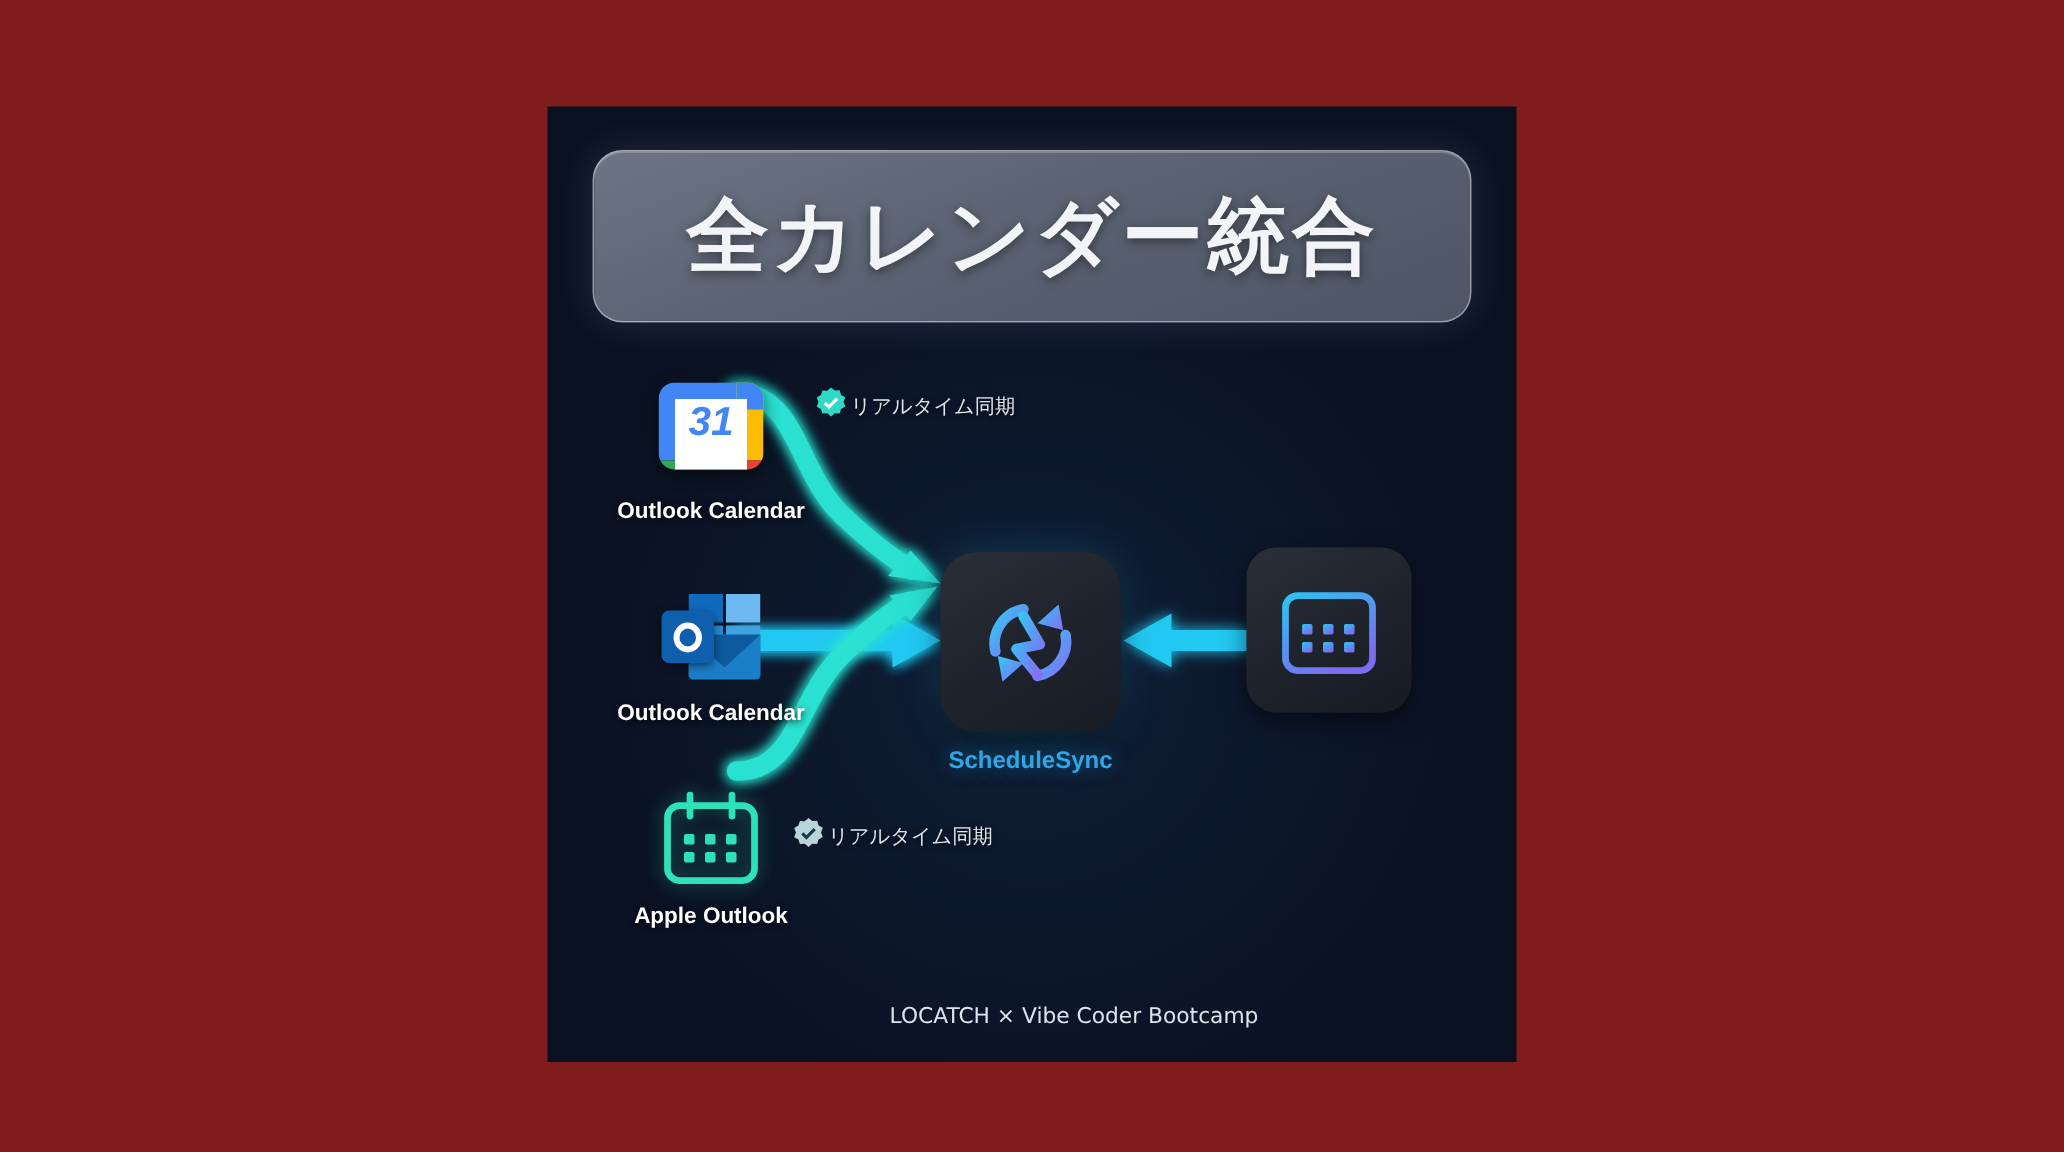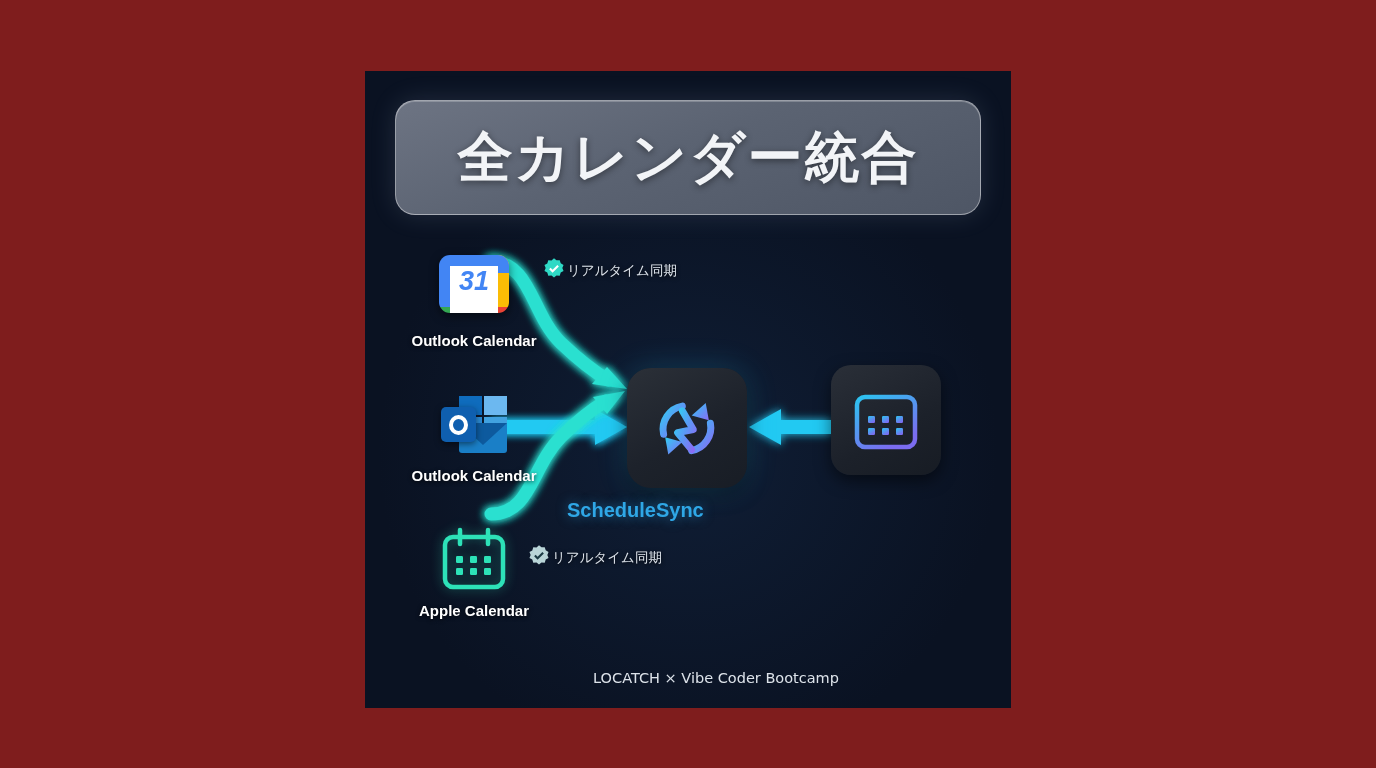--- a/index.html
+++ b/index.html
@@ -87,22 +87,22 @@
 
   
   #hub{
     position:absolute; left:262px; top:297px; width:120px; height:120px;
     border-radius:24px;
     background:linear-gradient(150deg,#2b3038 0%,#1d222b 55%,#181d25 100%);
     box-shadow:0 0 30px rgba(45,200,255,.22), 0 6px 18px rgba(0,0,0,.55);
     display:flex; align-items:center; justify-content:center;
   }
   #hubLabel{
-    position:absolute; left:202px; top:428px; width:240px; text-align:left;
-    font-size:20px; font-weight:700; color:#2fa7e6;
+    position:absolute; left:202px; top:428px; width:240px; text-align:center;
+    font-size:16px; font-weight:700; color:#2fa7e6;
     text-shadow:0 0 12px rgba(47,167,230,.55);
   }
 
   
   #dest{
     position:absolute; left:466px; top:294px; width:110px; height:110px;
     border-radius:20px;
     background:linear-gradient(150deg,#2a2f38 0%,#1c212a 60%,#171c24 100%);
     box-shadow:0 6px 16px rgba(0,0,0,.5);
     display:flex; align-items:center; justify-content:center;
@@ -224,21 +224,21 @@
           <g fill="#2de2b8">
             <rect x="17" y="31" width="7" height="7" rx="1.2"></rect>
             <rect x="31" y="31" width="7" height="7" rx="1.2"></rect>
             <rect x="45" y="31" width="7" height="7" rx="1.2"></rect>
             <rect x="17" y="43" width="7" height="7" rx="1.2"></rect>
             <rect x="31" y="43" width="7" height="7" rx="1.2"></rect>
             <rect x="45" y="43" width="7" height="7" rx="1.2"></rect>
           </g>
         </svg>
       </div>
-      <div class="srcLabel">Apple Calendar</div>
+      <div class="srcLabel">Apple Outlook</div>
     </div>
 
     <div id="hub">
       <svg width="78" height="78" viewBox="0 0 100 100">
         <defs>
           <linearGradient id="gradSync" x1="0" y1="0" x2="1" y2="1">
             <stop offset="0%" stop-color="#32cdf2"></stop>
             <stop offset="50%" stop-color="#5a9af5"></stop>
             <stop offset="100%" stop-color="#8a6cf5"></stop>
           </linearGradient>

